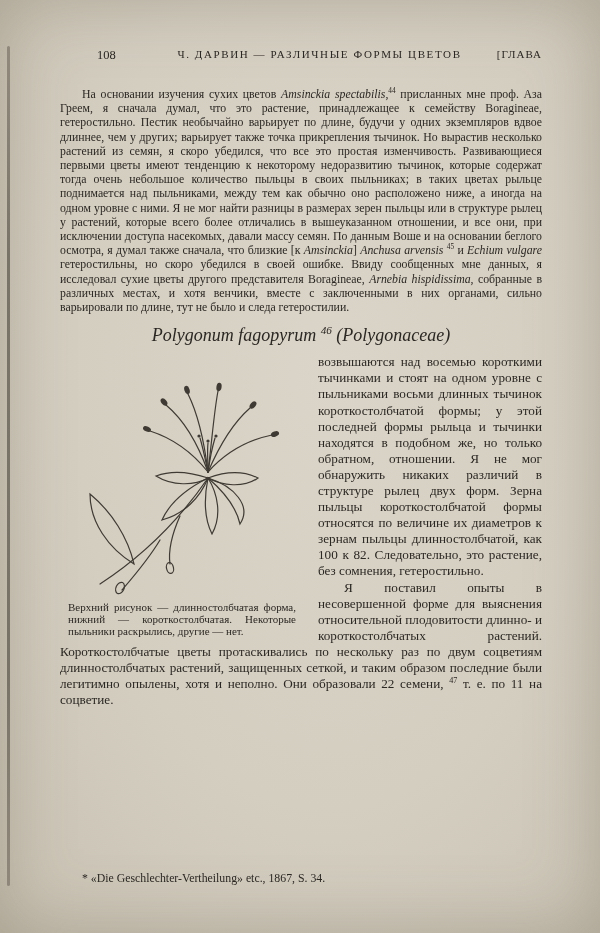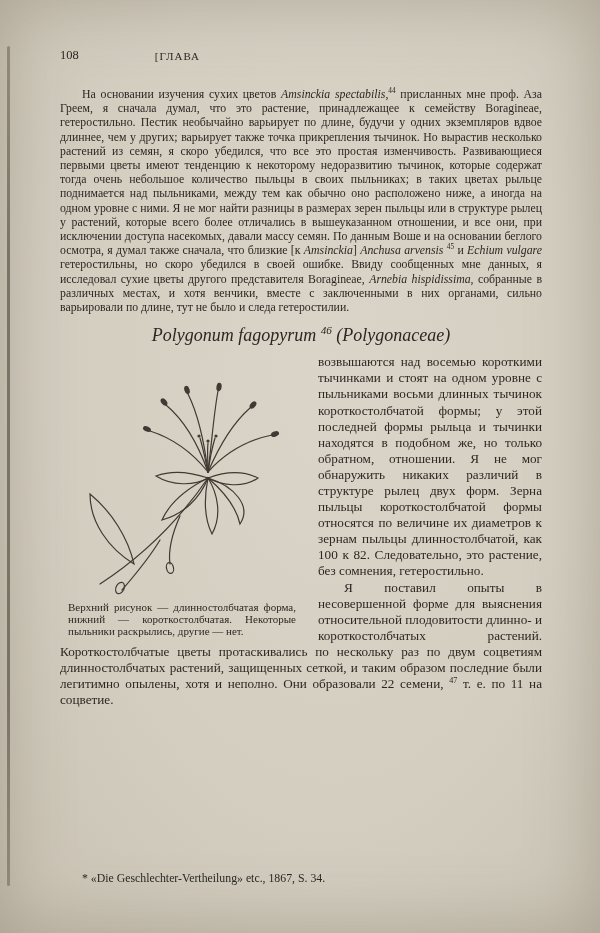--- a/index.html
+++ b/index.html
@@ -14,21 +14,21 @@
     position:absolute; inset:0;
     background:radial-gradient(ellipse at 55% 40%, #dbd5c9 0%, #d4cec1 55%, #c8c1b2 100%);
     box-shadow:inset 0 0 70px rgba(110,100,80,.35);
   }
   .gutter {
     position:absolute; left:7px; top:46px; width:3px; height:840px;
     background:linear-gradient(#6a6257, #3d382f 25%, #3d382f 75%, #6a6257);
     opacity:.55; border-radius:2px;
   }
   .content { position:absolute; left:60px; right:58px; top:48px; }
-  .header { display:flex; align-items:center; margin-bottom:24px; }
+  .header { display:flex; align-items:flex-start; margin-bottom:24px;margin-left:37px; }
   .page-num { width:70px; font-size:12.5px; }
   .header-title { flex:1; text-align:center; font-size:11px; letter-spacing:1.6px; }
   .header-right { width:70px; text-align:right; font-size:11px; letter-spacing:1px; }
   p { margin:0; }
   sup { font-size:.62em; line-height:0; vertical-align:super; }
   .small-text { font-size:11.8px; line-height:14.2px; text-align:justify; }
   .small-text .para { text-indent:22px; }
   .section-heading {
     text-align:center; font-style:italic; font-weight:normal;
     font-size:18px; margin:11px 0 8px;
@@ -52,20 +52,21 @@
 </head>
 <body>
 
 <div class="page">
   <div class="gutter"></div>
 
   <div class="content">
 
     <div class="header">
       <div class="page-num">108</div>
+      <div class="header-title">Ч. ДАРВИН — РАЗЛИЧНЫЕ ФОРМЫ ЦВЕТОВ</div>
       <div class="header-right">[ГЛАВА</div>
     </div>
 
     <div class="small-text">
       <p class="para"><span>На основании изучения сухих цветов </span><i>Amsinckia spectabilis</i><span>,</span><sup>44</sup><span> присланных мне проф. Аза Греем, я сначала думал, что это растение, принадлежащее к семейству Boragineae, гетеростильно. Пестик необычайно варьирует по длине, будучи у одних экземпляров вдвое длиннее, чем у других; варьирует также точка прикрепления тычинок. Но вырастив несколько растений из семян, я скоро убедился, что все это простая изменчивость. Развивающиеся первыми цветы имеют тенденцию к некоторому недоразвитию тычинок, которые содержат тогда очень небольшое количество пыльцы в своих пыльниках; в таких цветах рыльце поднимается над пыльниками, между тем как обычно оно расположено ниже, а иногда на одном уровне с ними. Я не мог найти разницы в размерах зерен пыльцы или в структуре рылец у растений, которые всего более отличались в вышеуказанном отношении, и все они, при исключении доступа насекомых, давали массу семян. По данным Воше и на основании беглого осмотра, я думал также сначала, что близкие [к </span><i>Amsinckia</i><span>] </span><i>Anchusa arvensis</i><span> </span><sup>45</sup><span> и </span><i>Echium vulgare</i><span> гетеростильны, но скоро убедился в своей ошибке. Ввиду сообщенных мне данных, я исследовал сухие цветы другого представителя Boragineae, </span><i>Arnebia hispidissima</i><span>, собранные в различных местах, и хотя венчики, вместе с заключенными в них органами, сильно варьировали по длине, тут не было и следа гетеростилии.</span></p>
     </div>
 
     <h2 class="section-heading"><i>Polygonum fagopyrum </i><sup>46</sup><i> (Polygonaceae)</i></h2>
 
     <div class="main-text">

